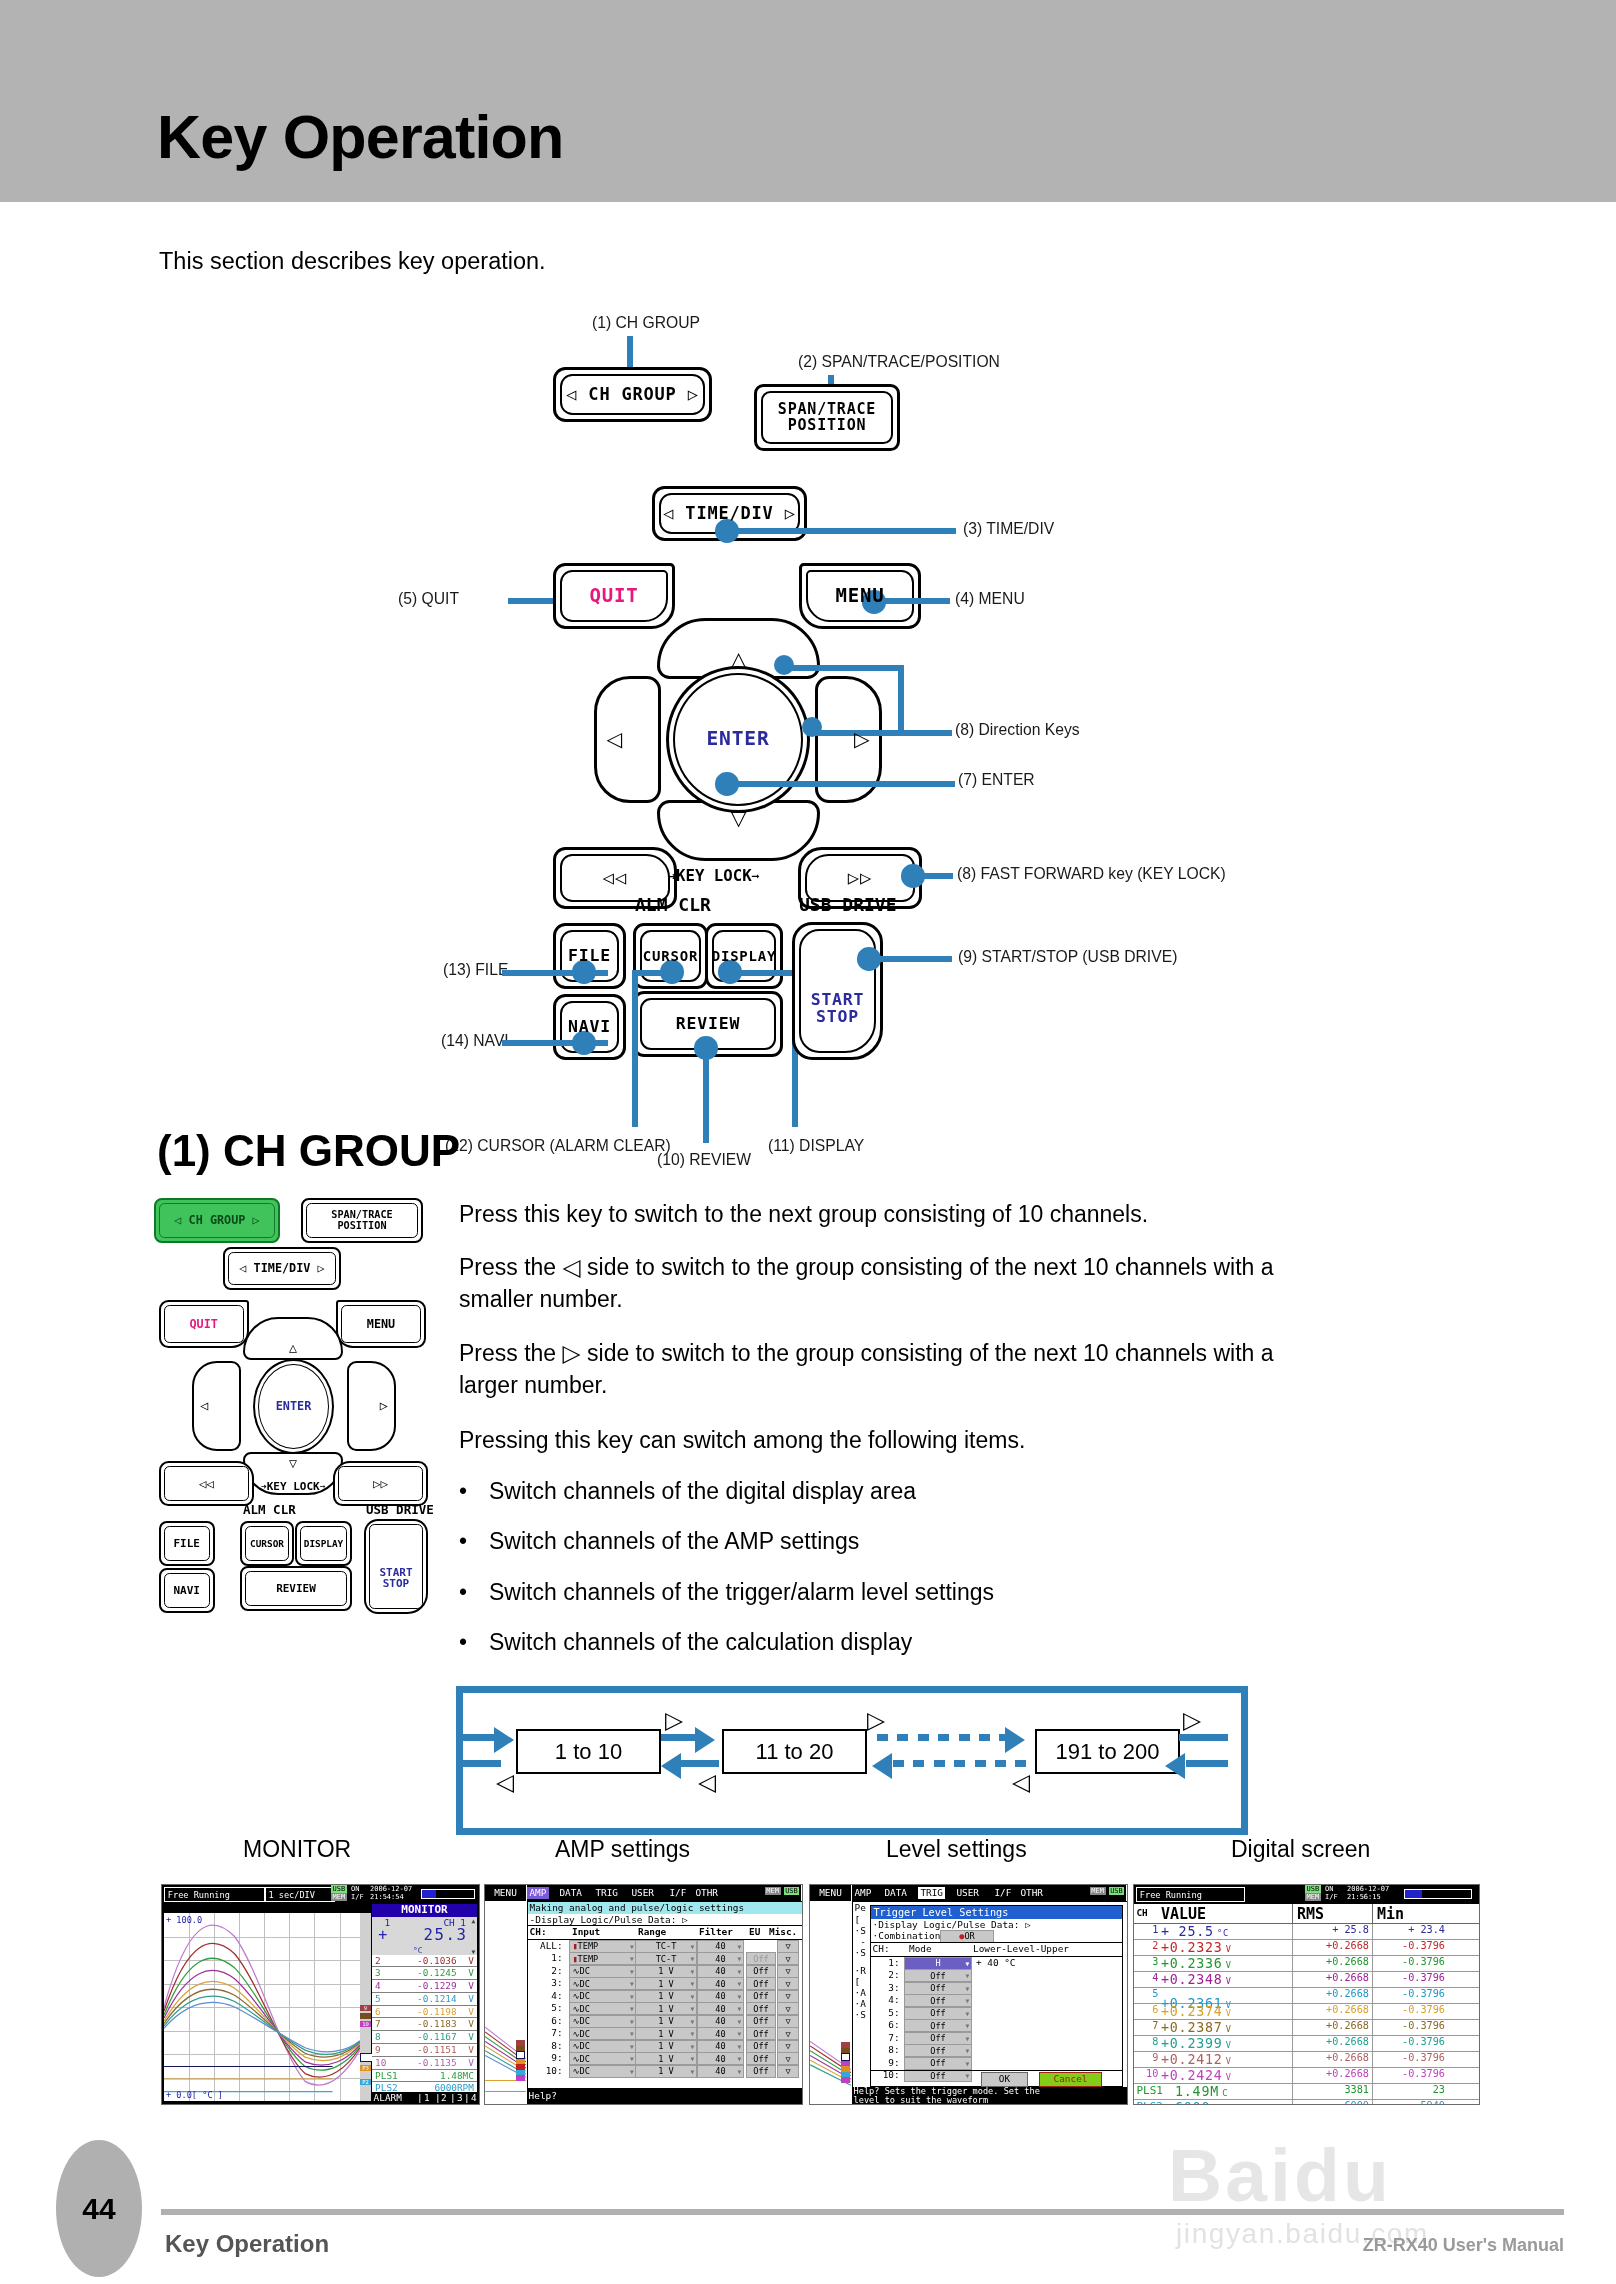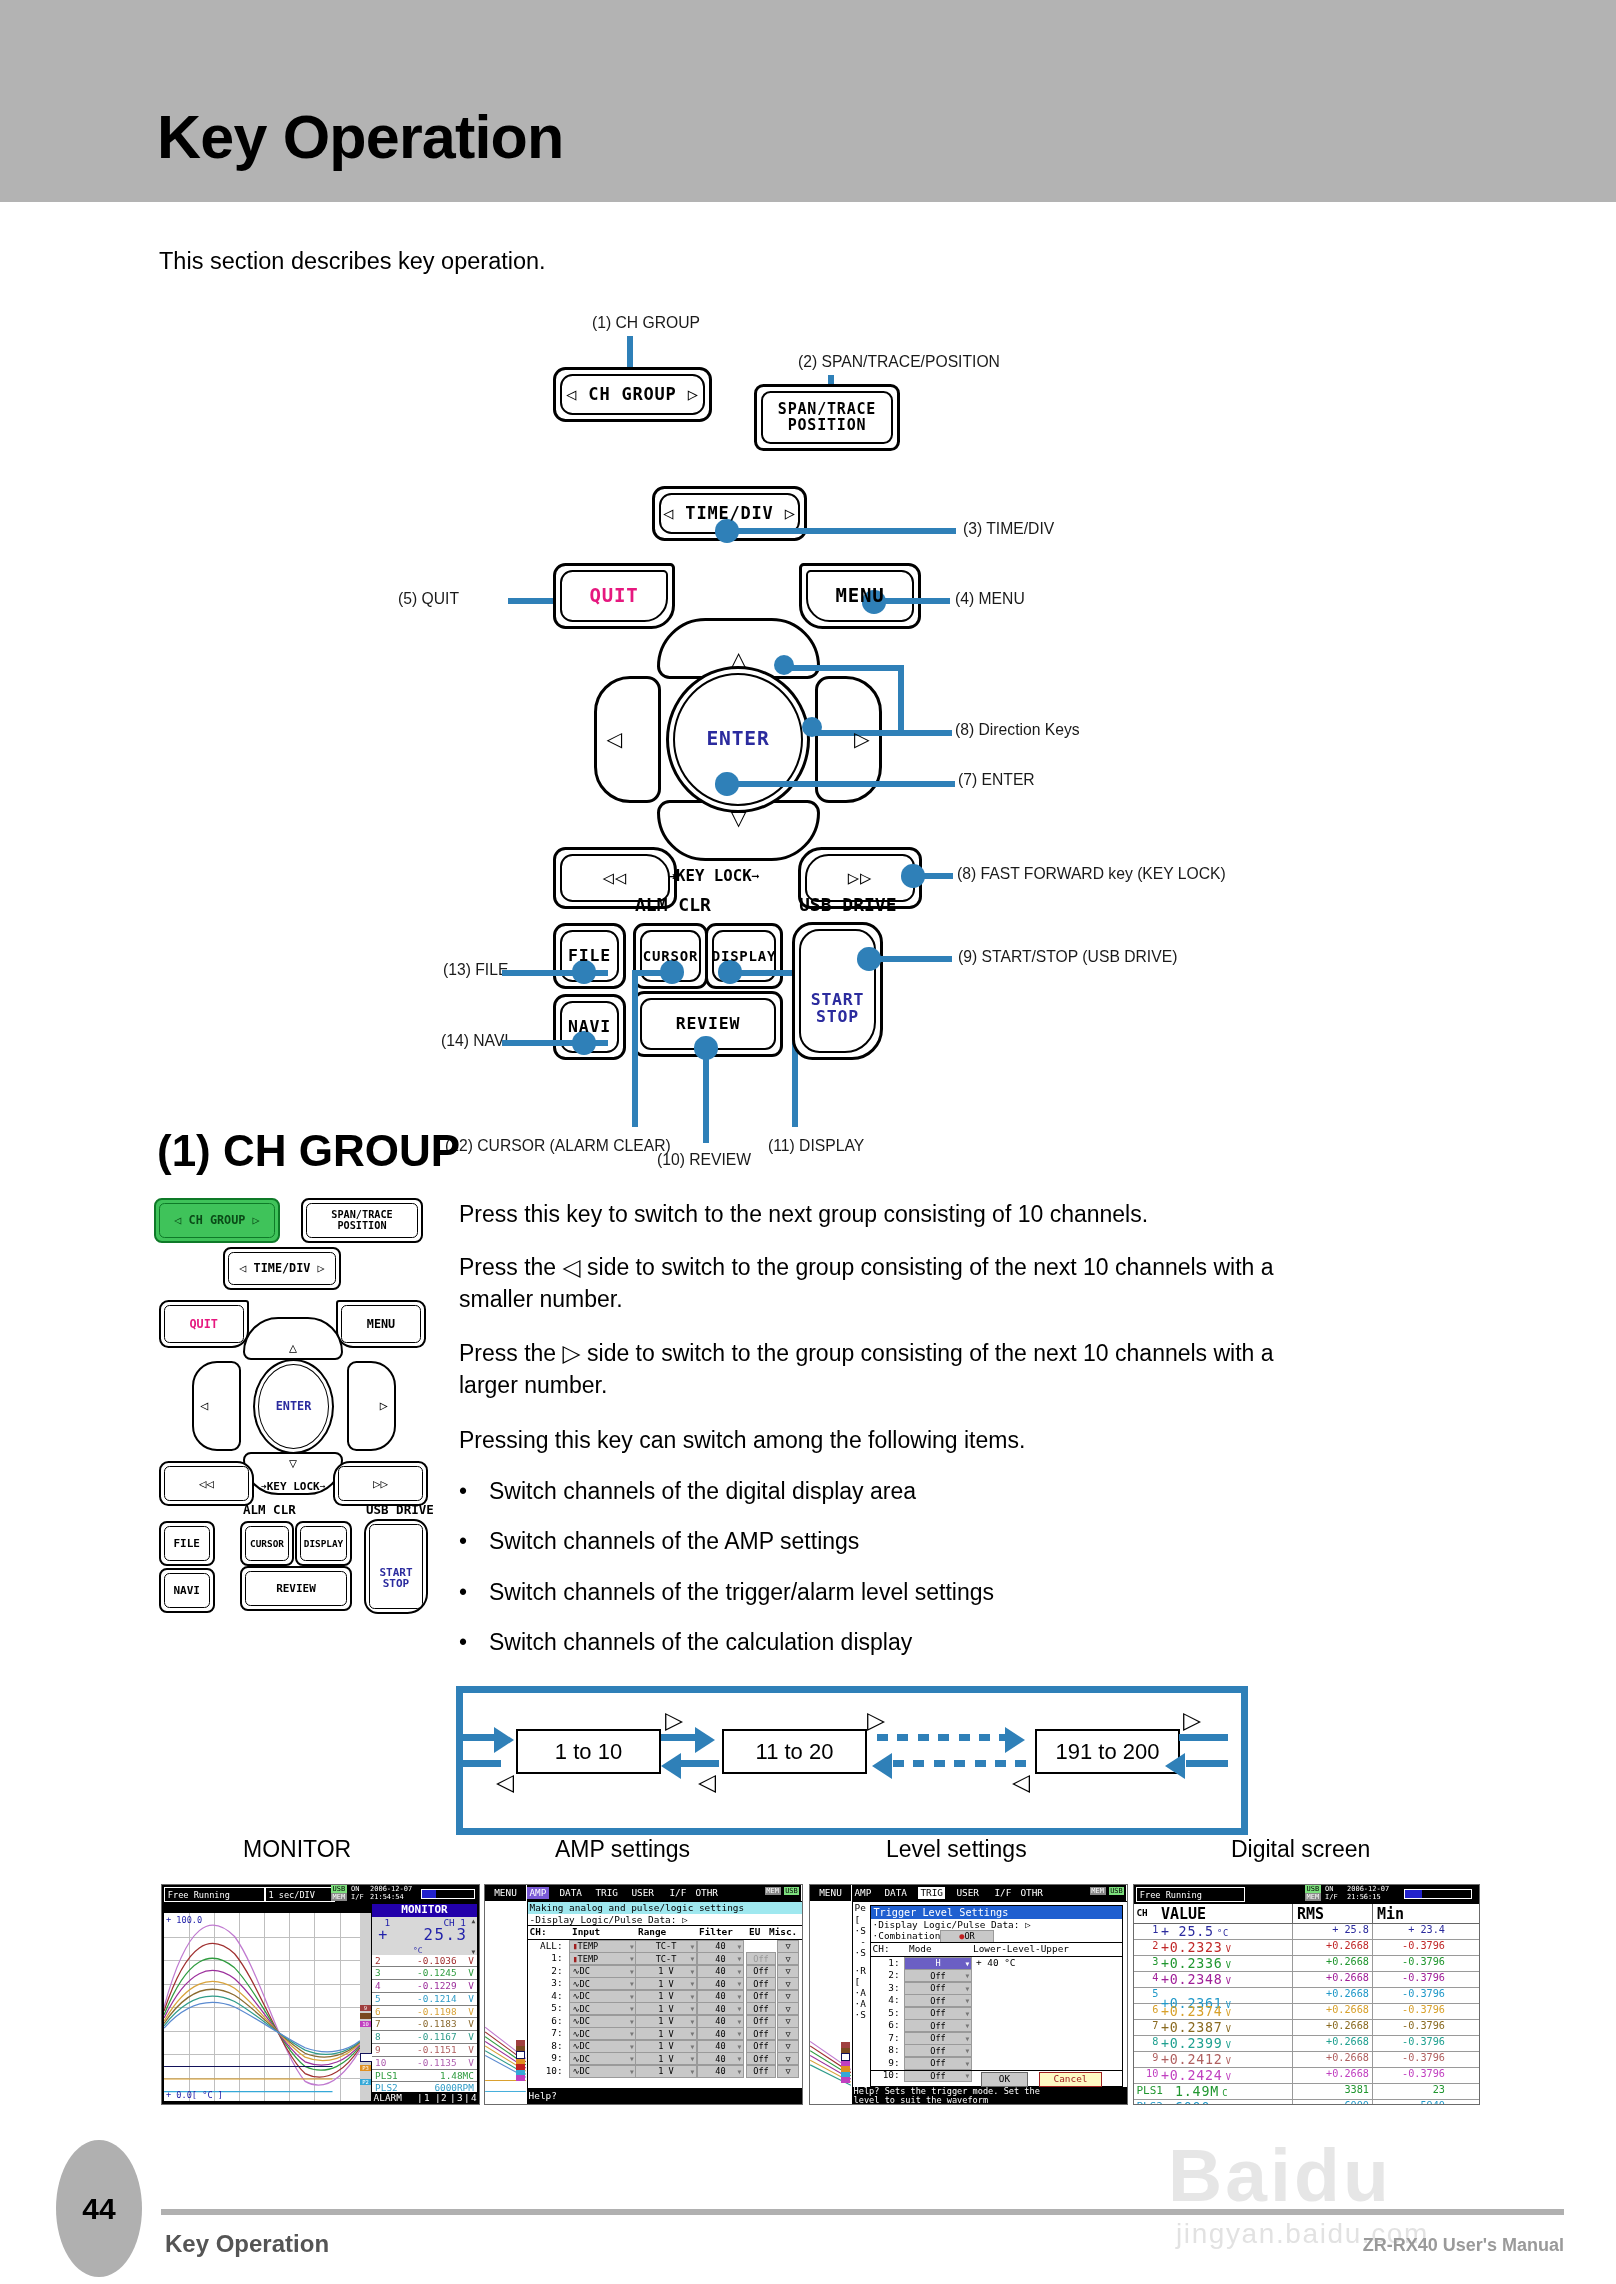--- a/index.html
+++ b/index.html
@@ -833,21 +833,21 @@
           <span style="position:absolute;left:1.6px;width:27px;text-align:right;">9:</span>
           <span class="cellbox" style="left:33px;top:0;width:66px;">Off<span style="position:absolute;right:1.6px;font-size:6.3px;color:#777;">▼</span></span>
         </div>
         <div class="mrow">
           <span style="position:absolute;left:1.6px;width:27px;text-align:right;">10:</span>
           <span class="cellbox" style="left:33px;top:0;width:66px;">Off<span style="position:absolute;right:1.6px;font-size:6.3px;color:#777;">▼</span></span>
         </div>
       </div>
     <div style="position:absolute;left:0;bottom:0;width:100%;height:15.7px;border-top:0.8px solid #000;">
       <div style="position:absolute;left:110px;top:1.6px;width:45px;height:12.5px;background:#c8c8c8;border:0.8px solid #666;font-size:9.4px;text-align:center;line-height:12.5px;">OK</div>
-      <div style="position:absolute;left:168px;top:1.6px;width:61px;height:12.5px;background:#fef9c3;border:0.8px solid #a02020;color:#a02020;font-size:9.4px;text-align:center;line-height:12.5px;">Cancel</div>
+      <div style="position:absolute;left:168px;top:1.6px;width:61px;height:12.5px;background:#84cc16;border:0.8px solid #a02020;color:#a02020;font-size:9.4px;text-align:center;line-height:12.5px;">Cancel</div>
     </div>
   </div>
   <div style="position:absolute;left:42px;bottom:0;width:274px;height:17px;background:#000;color:#fff;font-size:8.6px;padding-left:1.6px;line-height:8.6px;">
     <span>Help? Sets the trigger mode. Set the</span><br><span>level to suit the waveform</span>
   </div>
 </div>
 
 <div class="shot" id="shot-digital" style="left:1133px;width:345px;background:#fff;">
   <div style="position:absolute;left:0;top:0;width:100%;height:19px;background:#000;">
     <div class="mon-pill" style="left:2.4px;top:2.4px;width:102px;">Free Running</div>

